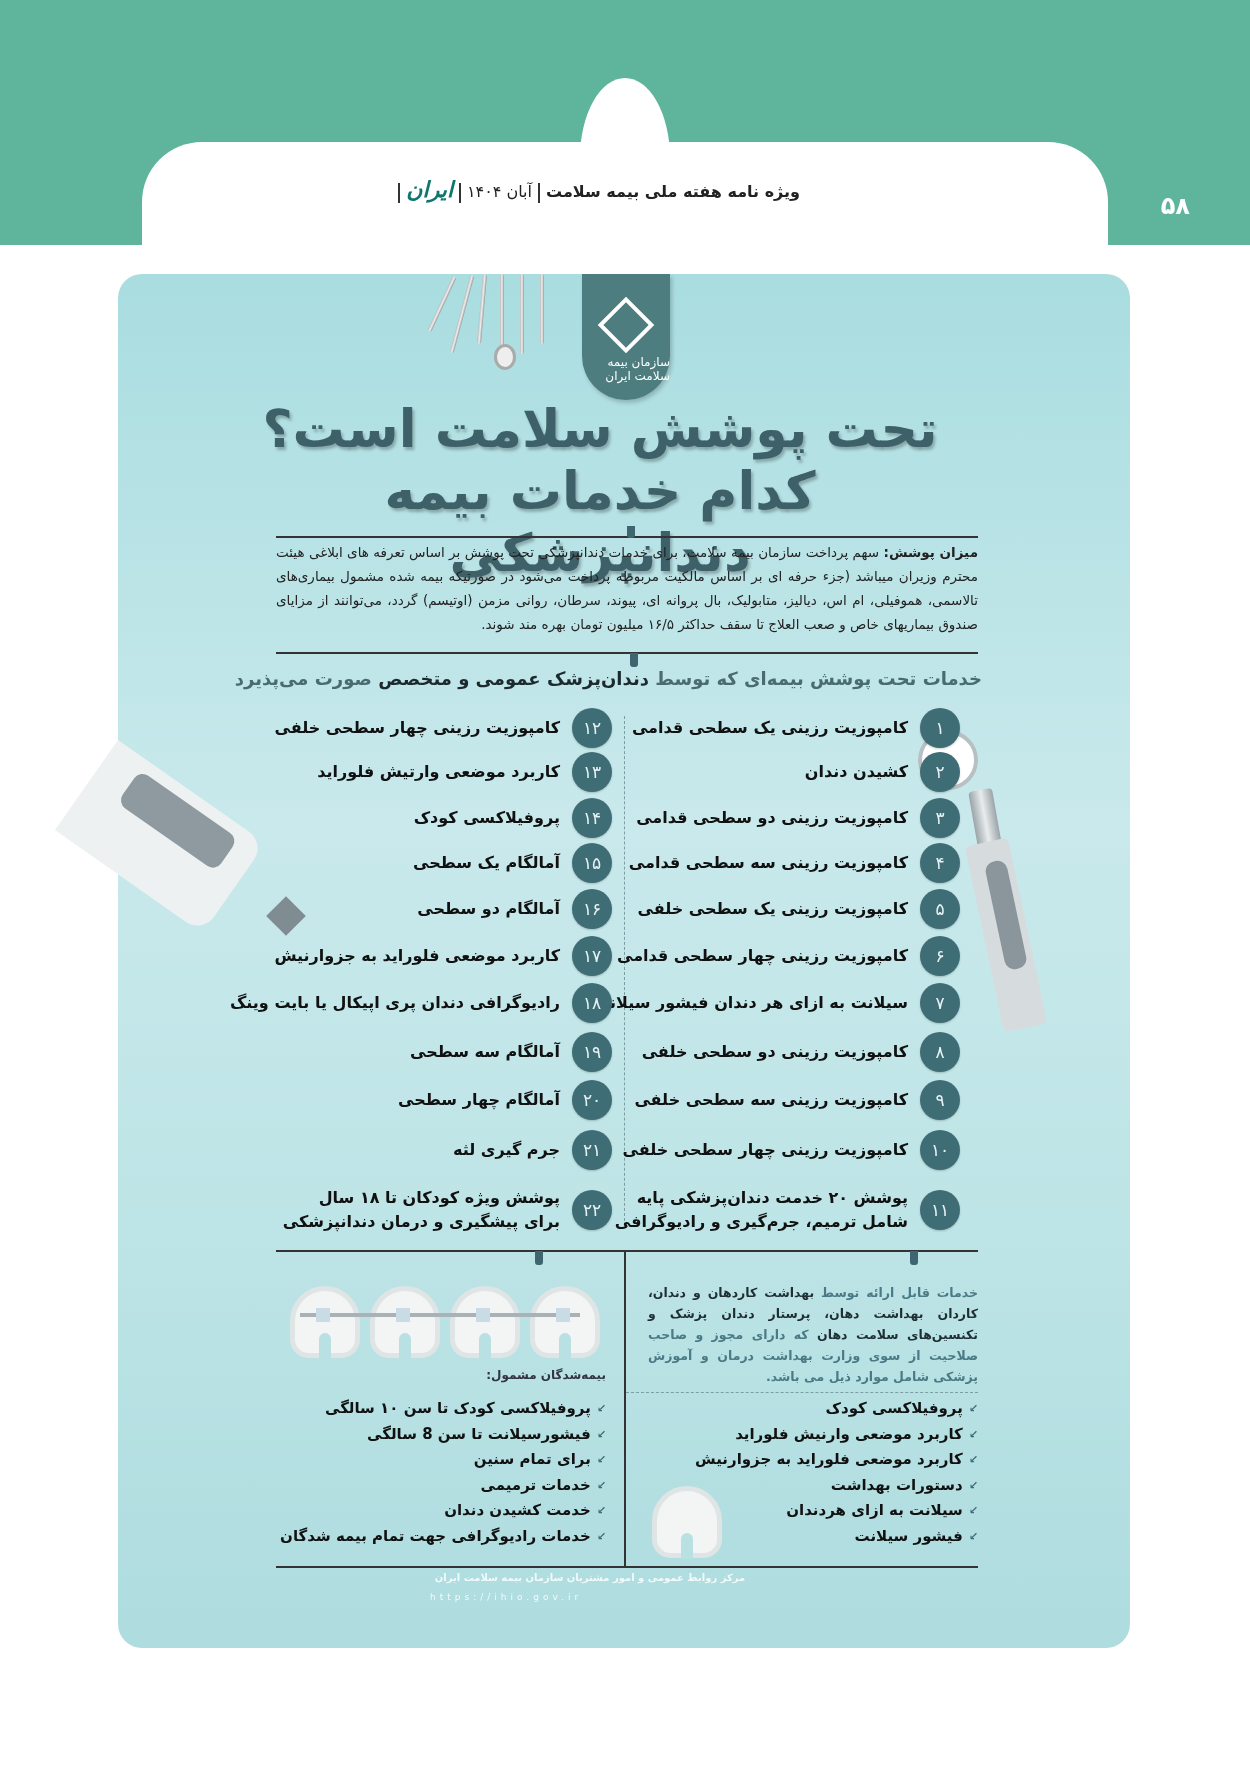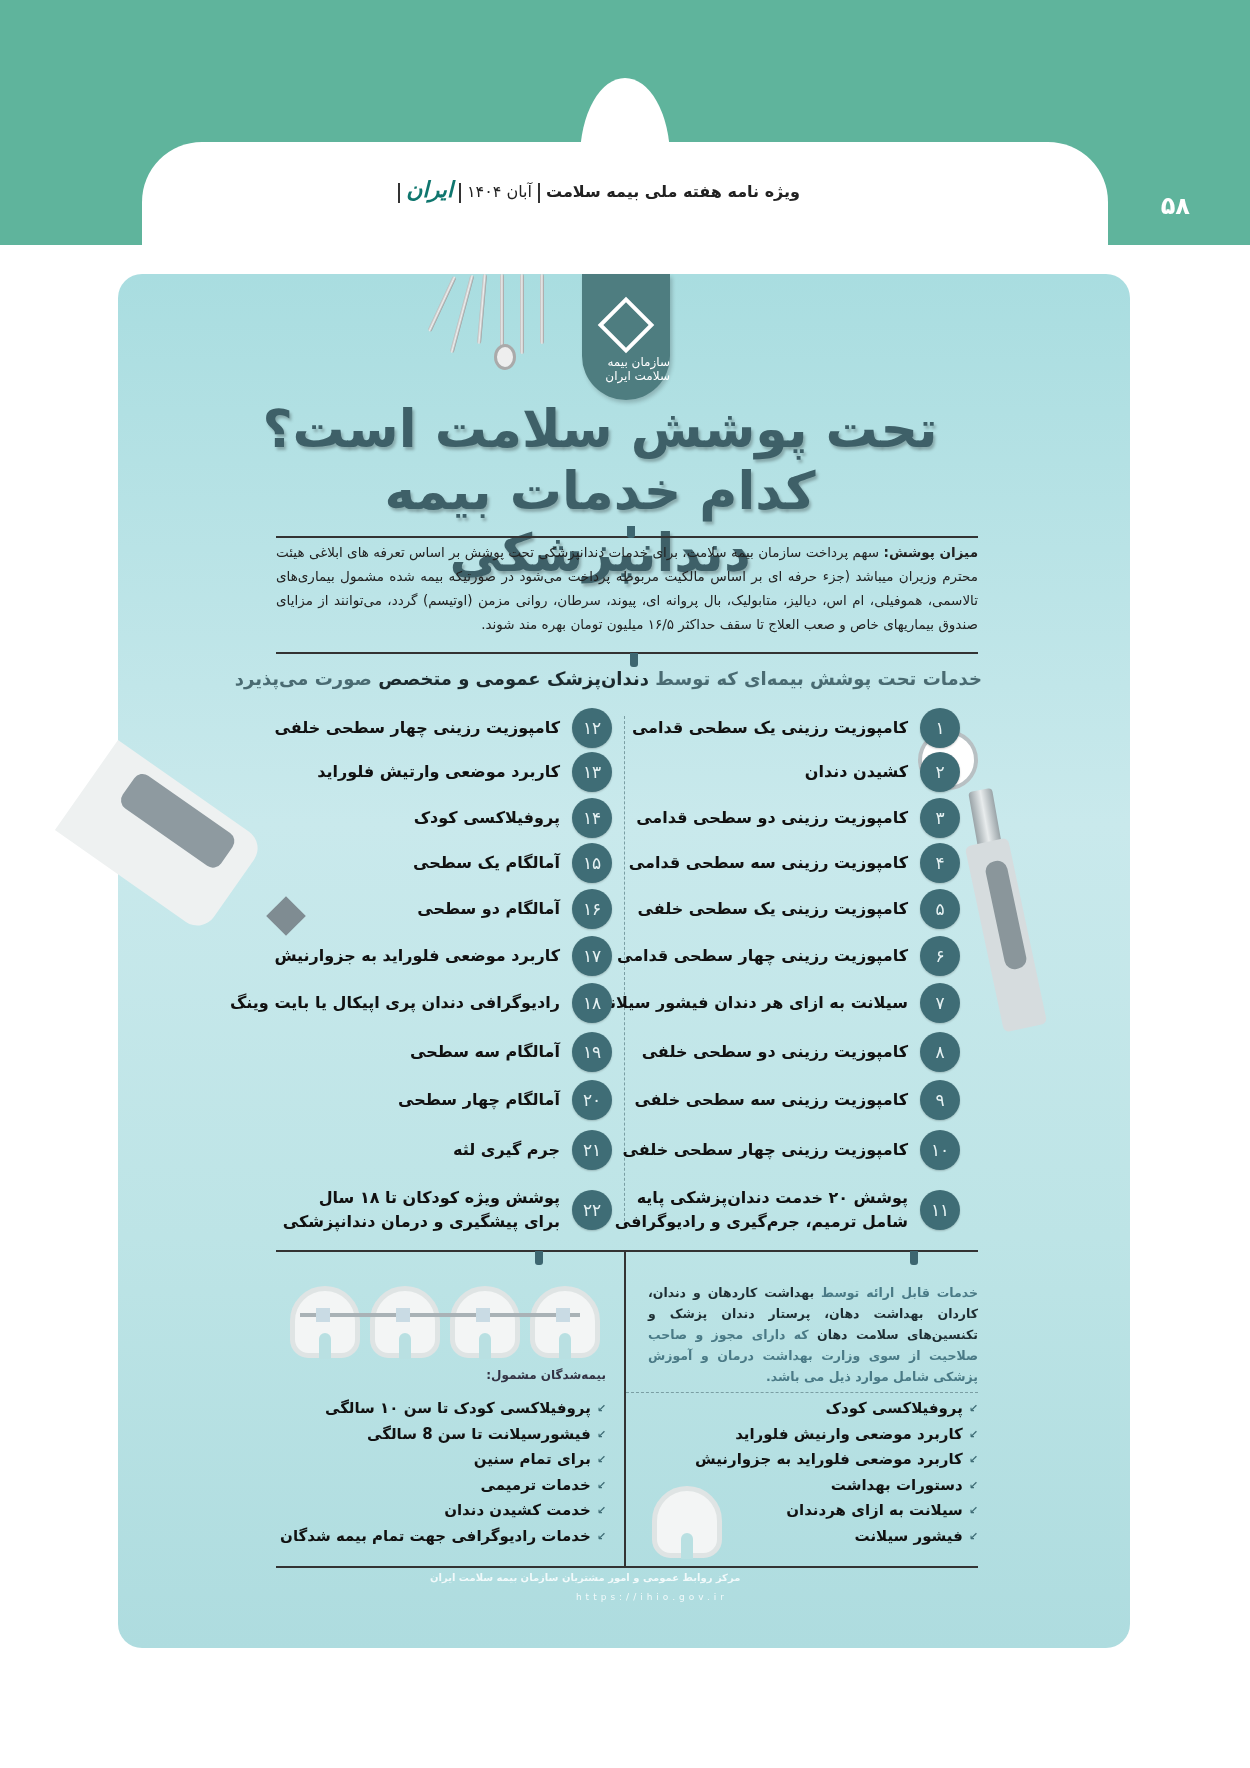--- a/index.html
+++ b/index.html
@@ -33,22 +33,22 @@
   .sec-right-text .acc{color:#4a7a86}
   .hdash{position:absolute;left:626px;top:1392px;width:352px;border-top:1px dashed #7a9ea3}
   .blist{position:absolute;list-style:none;font-size:15px;font-weight:bold;color:#111;line-height:25.5px}
   .blist li{display:flex;align-items:center;gap:6px;white-space:nowrap}
   .chk{color:#3f6d76;font-size:11px}
   .covered-h{position:absolute;left:450px;top:1368px;width:156px;text-align:right;font-size:12px;font-weight:bold;color:#334}
   .tooth{position:absolute;width:70px;height:72px;background:#f3f5f5;border:5px solid #dfe4e4;border-radius:38px 38px 20px 20px}
   .tooth:after{content:"";position:absolute;left:24px;bottom:-6px;width:12px;height:26px;background:#b9e0e2;border-radius:8px 8px 0 0}
   .brace-wire{position:absolute;left:300px;top:1313px;width:280px;height:4px;background:#a9b2b6}
   .bracket{position:absolute;width:14px;height:14px;background:#c9dbe4;top:1308px}
-  .footer1{position:absolute;left:430px;top:1572px;width:320px;text-align:left;color:#f2fafb;font-size:10px;font-weight:bold}
-  .footer2{position:absolute;left:408px;top:1592px;width:320px;text-align:right;color:#f2fafb;font-size:9px;letter-spacing:4px;direction:ltr}
+  .footer1{position:absolute;left:430px;top:1572px;width:320px;text-align:center;color:#f2fafb;font-size:10px;font-weight:bold}
+  .footer2{position:absolute;left:430px;top:1592px;width:320px;text-align:left;color:#f2fafb;font-size:9px;letter-spacing:4px;direction:ltr}
   .mirror{position:absolute;left:918px;top:730px;width:60px;height:60px;border-radius:50%;background:#fff;border:4px solid #b8c0c3}
   .mirror-handle{position:absolute;left:968px;top:790px;width:24px;height:240px;background:linear-gradient(90deg,#9aa4a8,#e8eced,#9aa4a8);transform:rotate(-10deg);transform-origin:top;border-radius:4px}
   .grip{position:absolute;left:984px;top:840px;width:44px;height:190px;background:#d6dcde;transform:rotate(-12deg);border-radius:6px}
   .grip-in{position:absolute;left:995px;top:860px;width:22px;height:110px;background:#8a969b;transform:rotate(-12deg);border-radius:10px}
   .tube{position:absolute;left:118px;top:740px;width:180px;height:110px;background:#eef1f1;transform:rotate(35deg);transform-origin:left top;border-radius:0 20px 20px 0}
   .tube-in{position:absolute;left:140px;top:770px;width:120px;height:40px;background:#8e9aa0;transform:rotate(35deg);transform-origin:left top;border-radius:10px}
   .tube-cap{position:absolute;left:272px;top:902px;width:28px;height:28px;background:#7f8c92;transform:rotate(45deg)}
 </style>
 </head>
 <body>

